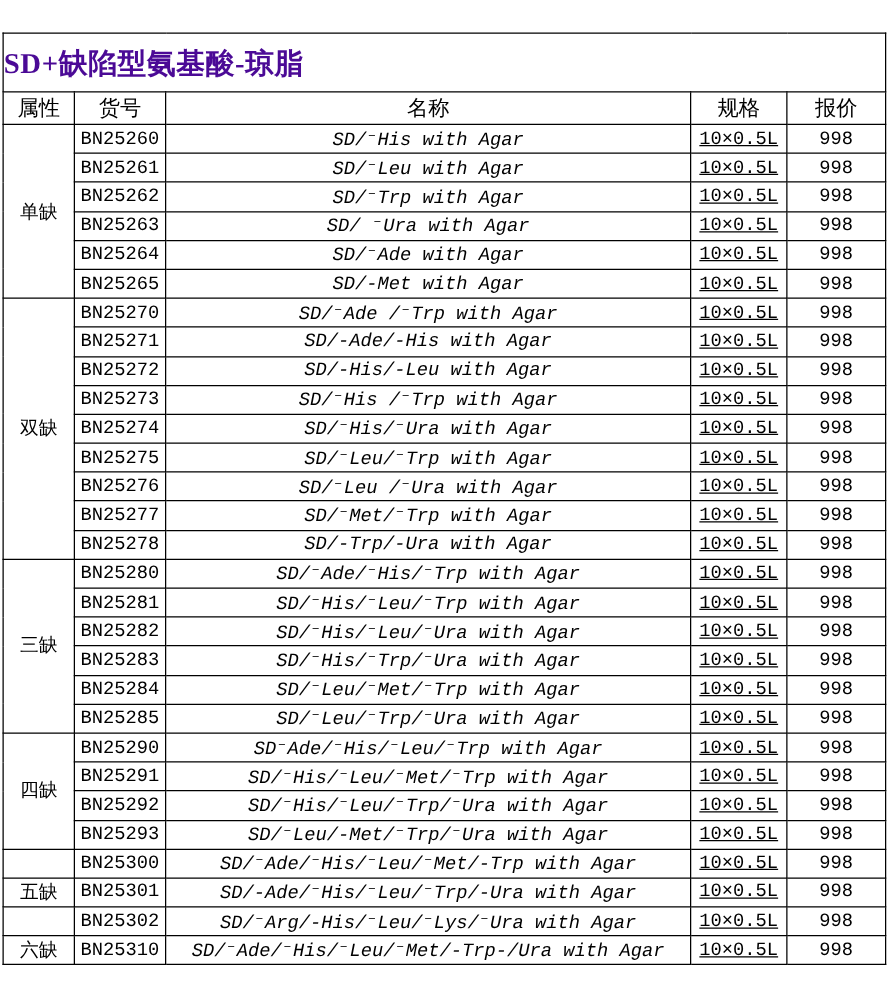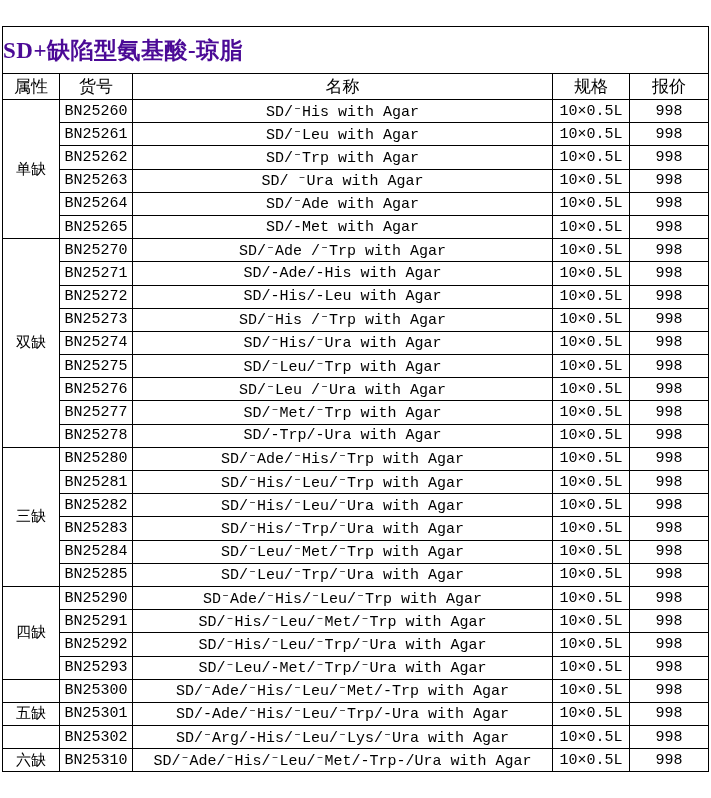--- a/index.html
+++ b/index.html
@@ -63,22 +63,22 @@
   td.attr-cell {
     font-family: Liberation Serif, serif;
     font-size: 16px;
     text-align: center;
   }
   td.code-cell {
     text-align: left;
     padding-left: 5px;
     font-size: 15.5px;
   }
-  td.name-cell  { font-size: 15px; }
-  td.spec-cell  { font-size: 15px; text-align: center; }
+  td.name-cell  { font-size: 15px; font-style: italic; }
+  td.spec-cell  { font-size: 15px; text-align: center; text-decoration: underline; }
   td.price-cell { font-size: 15px; text-align: center; }
 </style>
 </head>
 <body>
 
 <div class="page">
   <table class="catalog">
     <colgroup>
       <col class="c-attr">
         <col class="c-code">

